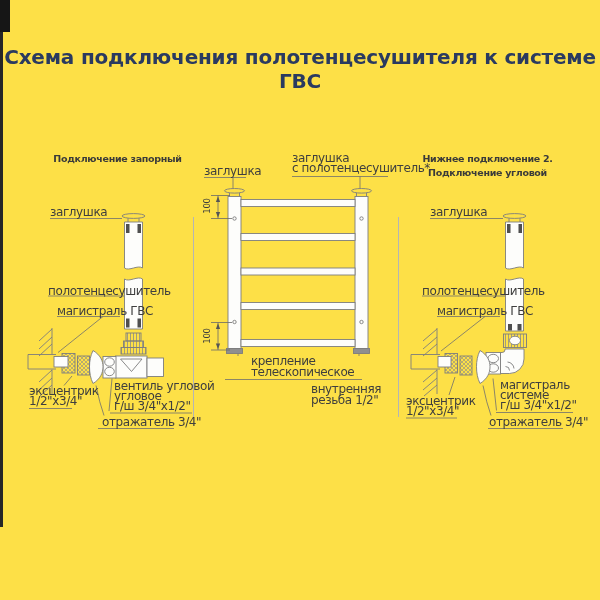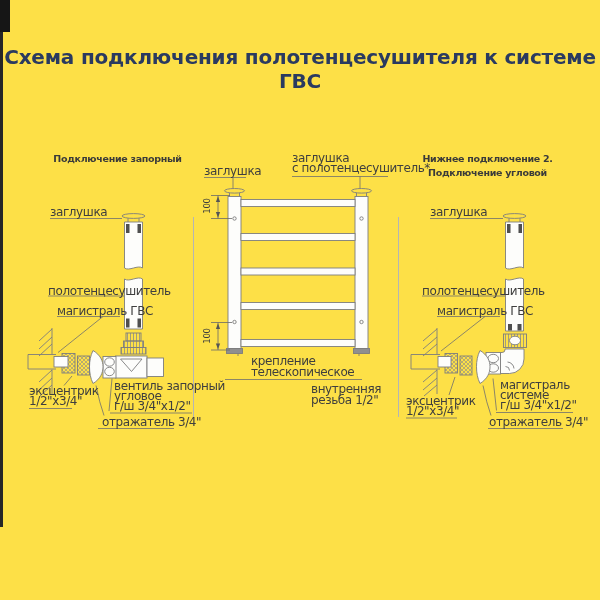--- a/index.html
+++ b/index.html
@@ -205,21 +205,21 @@
   </div>
 
   <div class="lbl" style="left:50px;top:207px;">заглушка</div>
   <div class="lbl" style="left:48px;top:285.5px;">полотенцесушитель</div>
   <div class="lbl" style="left:57px;top:306px;">магистраль ГВС</div>
   <div class="lbl" style="left:29px;top:385.5px;">
     <div>эксцентрик</div>
     <div>1/2"x3/4"</div>
   </div>
   <div class="lbl lh10" style="left:114px;top:380.5px;">
-    <div>вентиль запорный</div>
+    <div>вентиль угловой</div>
     <div>угловое</div>
     <div>г/ш 3/4"x1/2"</div>
   </div>
   <div class="lbl" style="left:102px;top:417px;">отражатель 3/4"</div>
 
   <div class="lbl" style="left:204px;top:165.5px;">заглушка</div>
   <div class="lbl" style="left:292px;top:152.5px;">
     <div>заглушка</div>
     <div>с полотенцесушитель*</div>
   </div>

